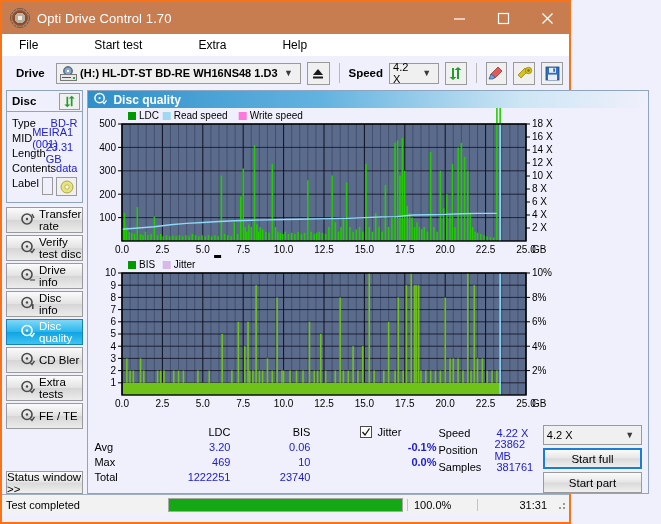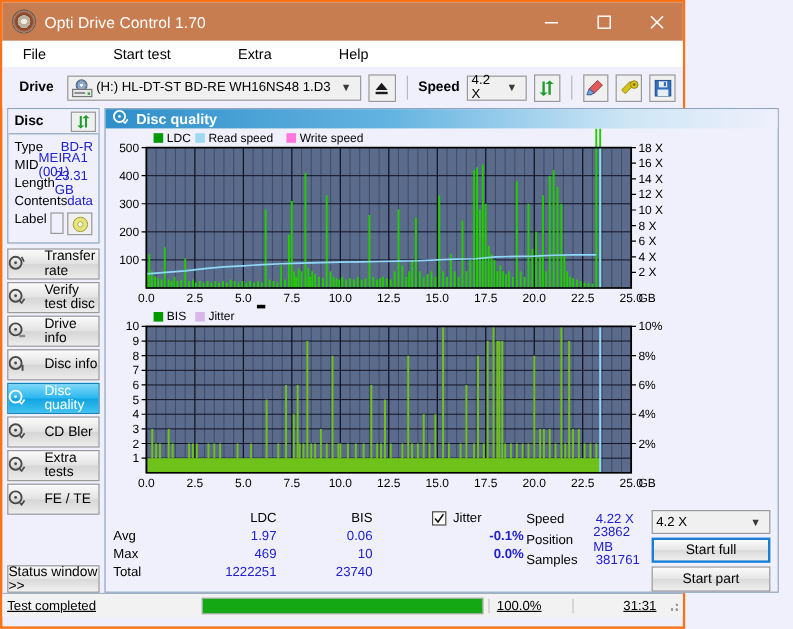--- a/index.html
+++ b/index.html
@@ -35,21 +35,21 @@
   
   .drivebar{height:34px;background:#eff0fb;display:flex;align-items:center;
     padding:0 6px;box-sizing:border-box;gap:6px;}
   .lbl{font-size:11.5px;font-weight:bold;color:#000;}
   .combo{
     height:21px;background:#f0f0f0;border:1px solid #9a9a9a;
     display:flex;align-items:center;box-sizing:border-box;
     font-size:11px;color:#000;padding:0 2px 0 3px;
   }
   .combo .caret{margin-left:auto;padding:0 5px 0 6px;color:#3a3a3a;font-size:9px;}
-  .drive-combo{width:272px;}
+  .drive-combo{width:272px;font-weight:bold;}
   .drv-ico{width:17px;height:15px;flex:0 0 auto;margin-right:3px;position:relative;}
   .drv-ico .body{position:absolute;left:0;bottom:0;width:17px;height:7px;background:#e8e8e8;border:1px solid #777;box-sizing:border-box;}
   .drv-ico .slot{position:absolute;left:2px;bottom:3px;width:9px;height:1px;background:#555;}
   .drv-ico .led{position:absolute;left:13px;bottom:2px;width:2px;height:2px;background:#2fa72f;}
   .drv-ico .disc{position:absolute;left:3px;top:0;width:10px;height:10px;border-radius:50%;
     background:radial-gradient(circle,#fff 0 22%,#8ea9c9 23% 60%,#5a7fae 61% 100%);border:1px solid #5f6f80;box-sizing:border-box;}
   .speed-combo{width:55px;}
   .iconbtn{
     width:24px;height:23px;border:1px solid #9a9a9a;background:#f0f0f0;
     display:flex;align-items:center;justify-content:center;box-sizing:border-box;
@@ -69,21 +69,21 @@
   .panel-head .t{font-weight:bold;font-size:11.5px;color:#000;}
   .disc-rows{padding:3px 5px 4px 5px;}
   .drow{display:flex;justify-content:space-between;align-items:center;height:15px;}
   .dk{color:#000;font-size:11px;}
   .dv{color:#2020d0;font-size:11px;}
   .labelrow{display:flex;height:21px;margin-top:2px;gap:3px;}
   .labelbox{flex:1 1 auto;height:18px;background:#eff0fb;border:1px solid #9a9a9a;box-sizing:border-box;}
   
   .nav{margin-top:4px;display:flex;flex-direction:column;gap:2px;}
   .navbtn{
-    height:26px;display:flex;align-items:center;gap:16px;padding-left:0;
+    height:26px;display:flex;align-items:center;gap:4px;padding-left:14px;
     box-sizing:border-box;border:1px solid #9a9a9a;
     background:linear-gradient(#fbfbfb,#e3e3e3 48%,#d6d6d6 52%,#ececec);
     font-size:11.5px;color:#000;
   }
   .navbtn.active{
     border:1px solid #1383b8;
     background:linear-gradient(#7fd8f7,#2cb7ee 48%,#11a4e2 52%,#3fc4f2);
     color:#fff;
   }
   .nav-spacer{flex:1 1 auto;}
@@ -118,21 +118,21 @@
   .rk{width:58px;color:#000;}
   .rv{color:#2020d0;}
   .btncol{width:103px;display:flex;flex-direction:column;gap:3px;padding-top:1px;}
   .sp-combo{height:20px;}
   .bigbtn{height:21px;border:1px solid #9a9a9a;
     background:linear-gradient(#fbfbfb,#e6e6e6 48%,#dadada 52%,#efefef);
     display:flex;align-items:center;justify-content:center;font-size:11.5px;color:#000;box-sizing:border-box;}
   .bigbtn.focus{border:2px solid #1a7fd4;}
   
   .statusbar{height:20px;display:flex;align-items:center;border-top:1px solid #9fb0c4;
-    background:#f2f2f2;font-size:11px;box-sizing:border-box;text-decoration:underline;}
+    background:#f2f2f2;font-size:11px;box-sizing:border-box;}
   .sb-text{width:166px;padding-left:4px;box-sizing:border-box;color:#000;}
   .sb-prog{flex:1 1 auto;height:14px;border:1px solid #a8a8a8;background:#fff;position:relative;box-sizing:border-box;margin-right:4px;}
   .sb-prog > i{display:block;height:100%;background:#14a814;}
   .sb-pct{width:70px;color:#000;border-left:1px solid #c3c3c3;padding-left:6px;box-sizing:border-box;}
   .sb-time{width:78px;text-align:right;color:#000;border-left:1px solid #c3c3c3;padding-right:8px;box-sizing:border-box;}
   .grip{width:12px;height:12px;margin-right:2px;
     background:
       radial-gradient(circle at 9px 9px,#9a9a9a 1px,transparent 1.2px),
       radial-gradient(circle at 5px 9px,#9a9a9a 1px,transparent 1.2px),
       radial-gradient(circle at 9px 5px,#9a9a9a 1px,transparent 1.2px);
@@ -812,21 +812,21 @@
 
       <div class="stats">
         <div class="stat-left">
           <div class="srow">
             <span class="sh"></span>
             <span class="schd">LDC</span>
             <span class="schd">BIS</span>
           </div>
           <div class="srow">
             <span class="sh">Avg</span>
-            <span class="sc">1.97</span>
+            <span class="sc">3.20</span>
             <span class="sc">0.06</span>
           </div>
           <div class="srow">
             <span class="sh">Max</span>
             <span class="sc">469</span>
             <span class="sc">10</span>
           </div>
           <div class="srow">
             <span class="sh">Total</span>
             <span class="sc">1222251</span>

